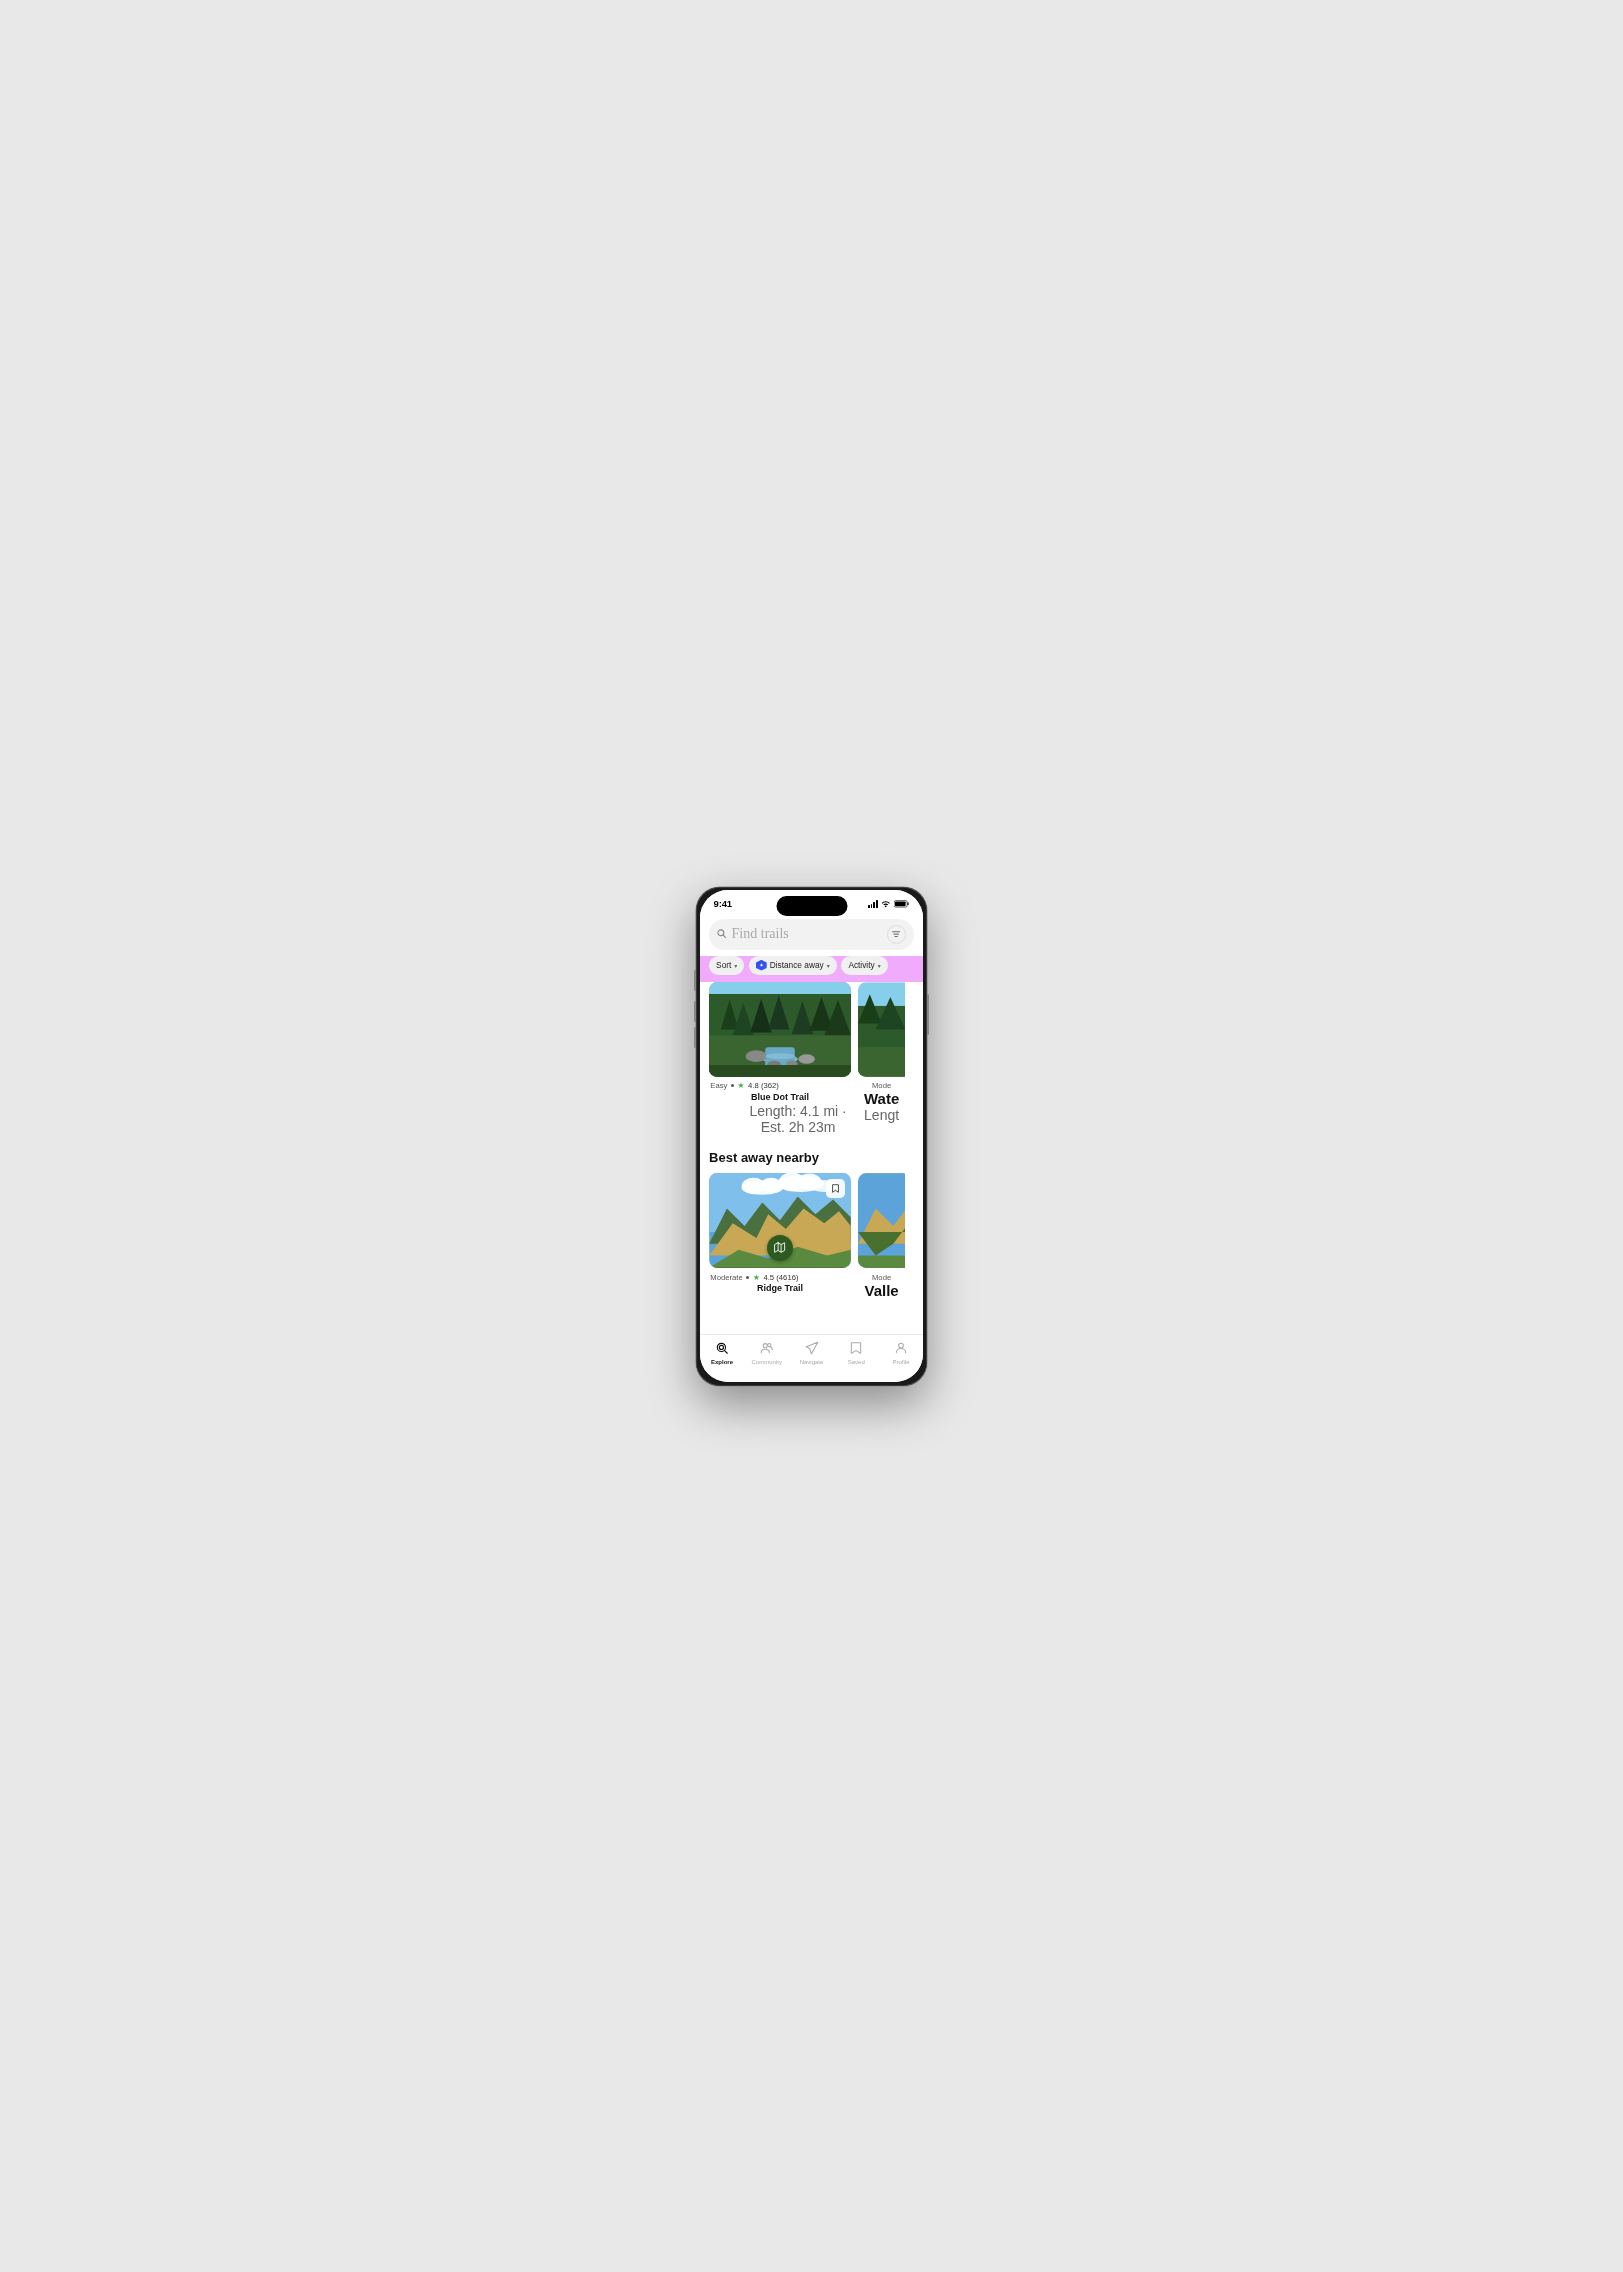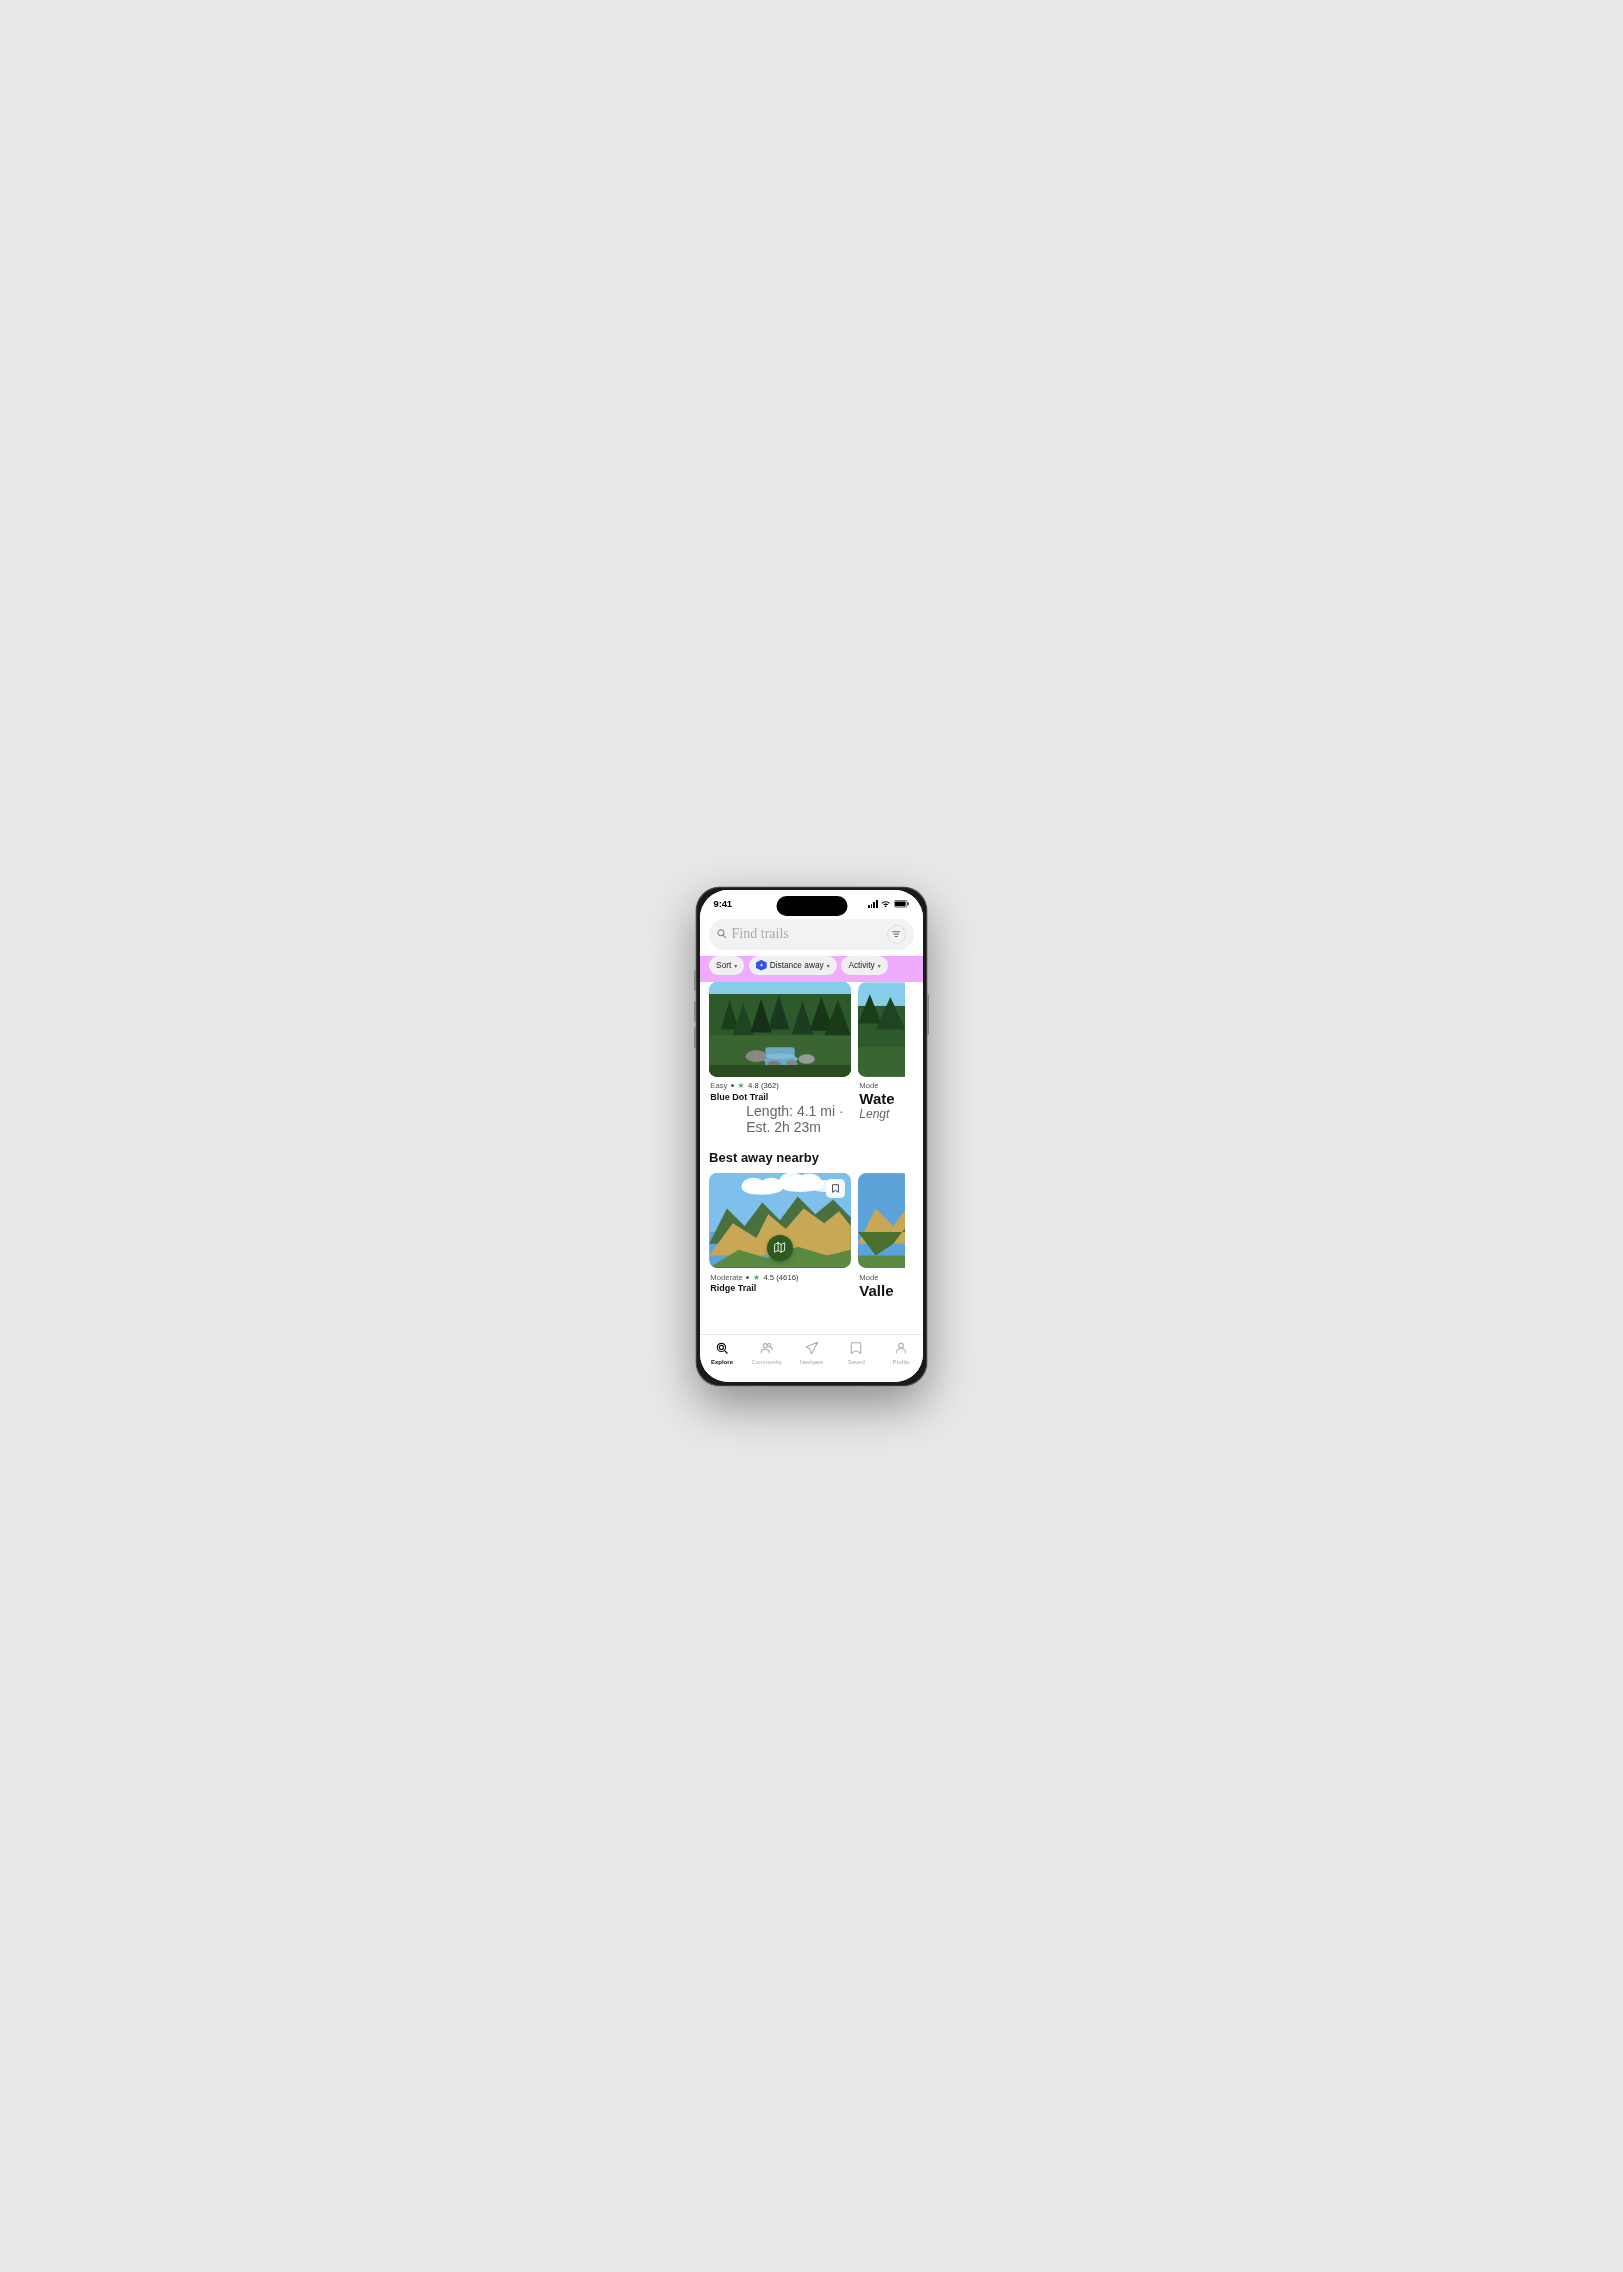--- a/index.html
+++ b/index.html
@@ -185,20 +185,21 @@
       scrollbar-width: none;
     }
     .scroll-content::-webkit-scrollbar { display: none; }
 
     
     .cards-row {
       display: flex;
       gap: 7px;
       padding: 0 9.5px 9.5px;
       overflow: visible;
+      text-align: center;
     }
 
     .trail-card {
       flex-shrink: 0;
       width: 142px;
     }
 
     .trail-card-partial {
       flex-shrink: 0;
       width: 47px;
@@ -357,25 +358,24 @@
 
     .partial-name {
       font-size: 15px;
       font-weight: 700;
       color: #111;
       white-space: nowrap;
       overflow: hidden;
     }
 
     .partial-dist {
-      font-size: 12px;
+      font-size: 14px;
       color: #666;
       white-space: nowrap;
       overflow: hidden;
-      font-style: italic;
     }
 
     
     .hex-icon {
       width: 10.7px;
       height: 10.7px;
       background: #3355ee;
       position: relative;
       display: inline-flex;
       align-items: center;

